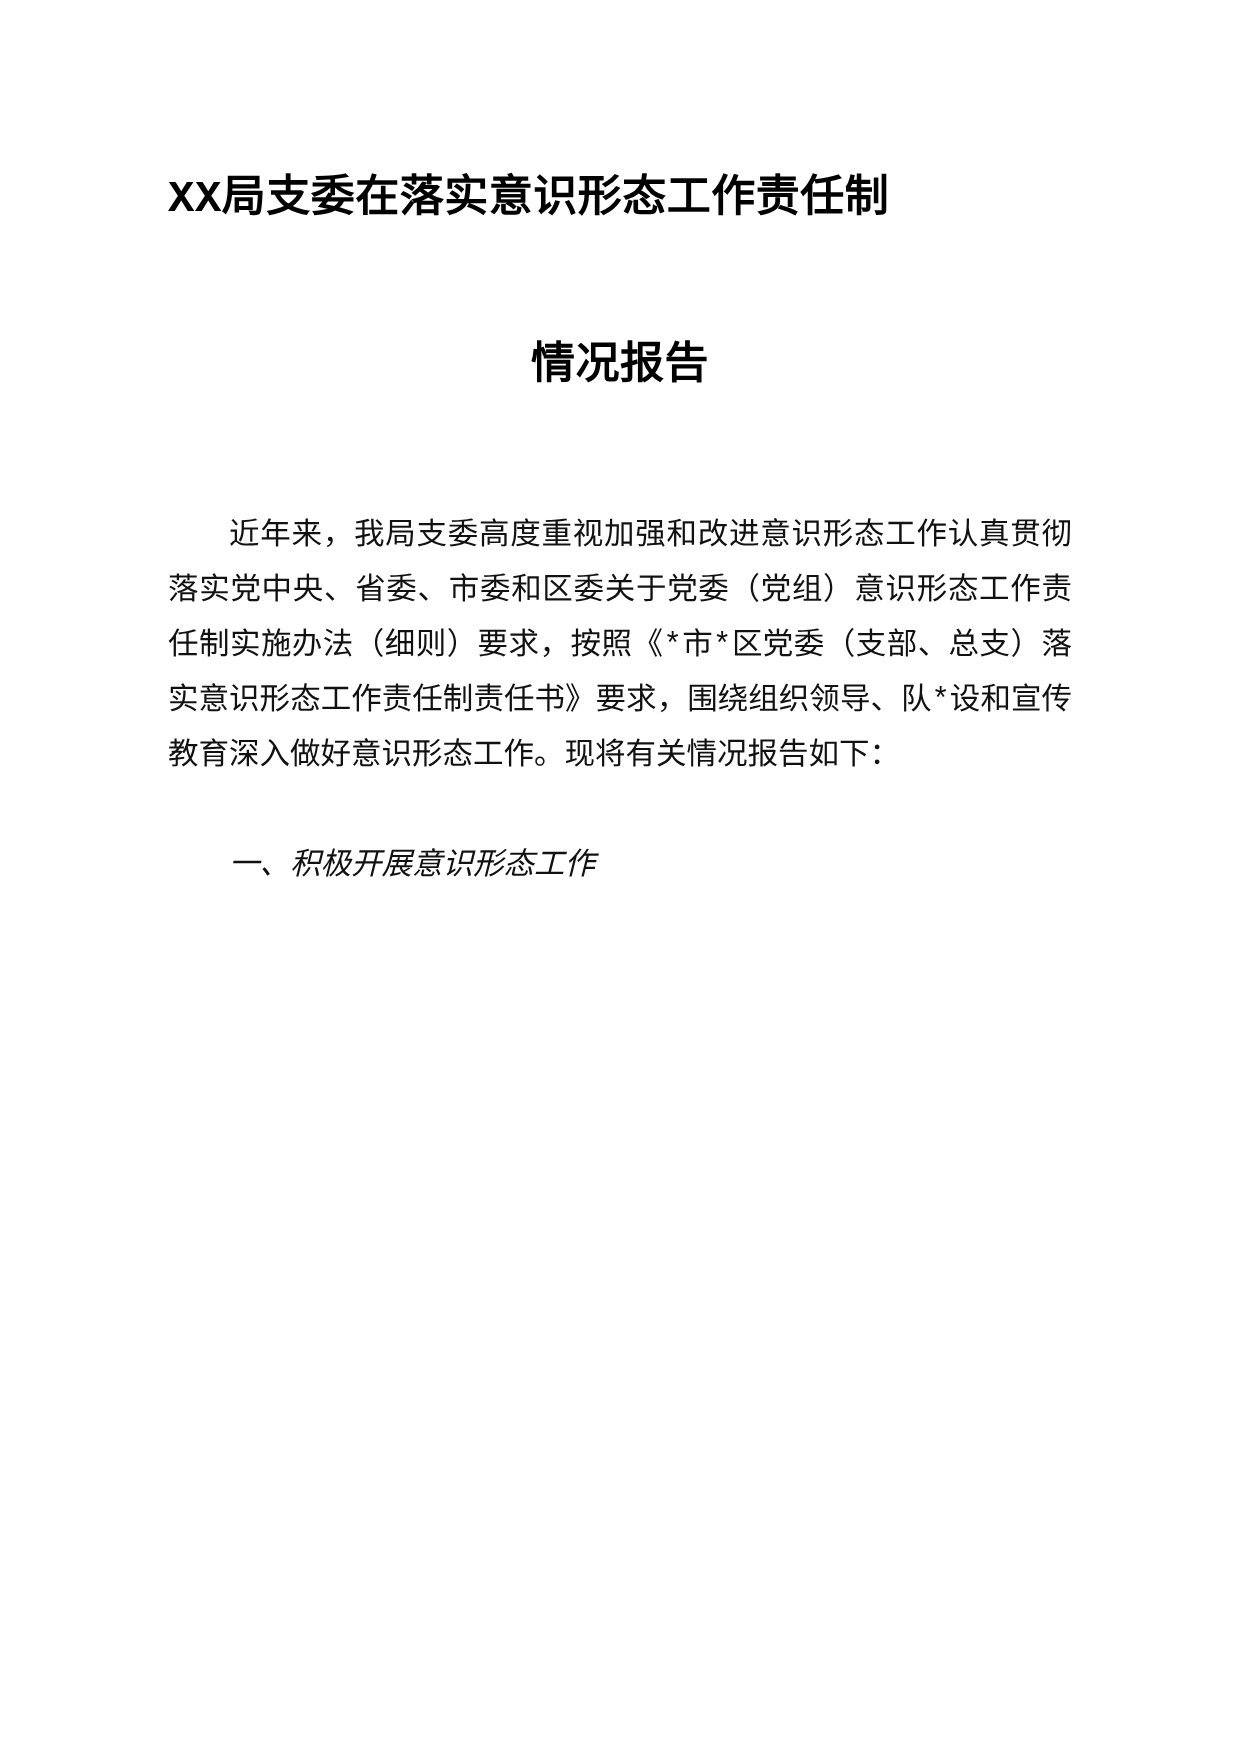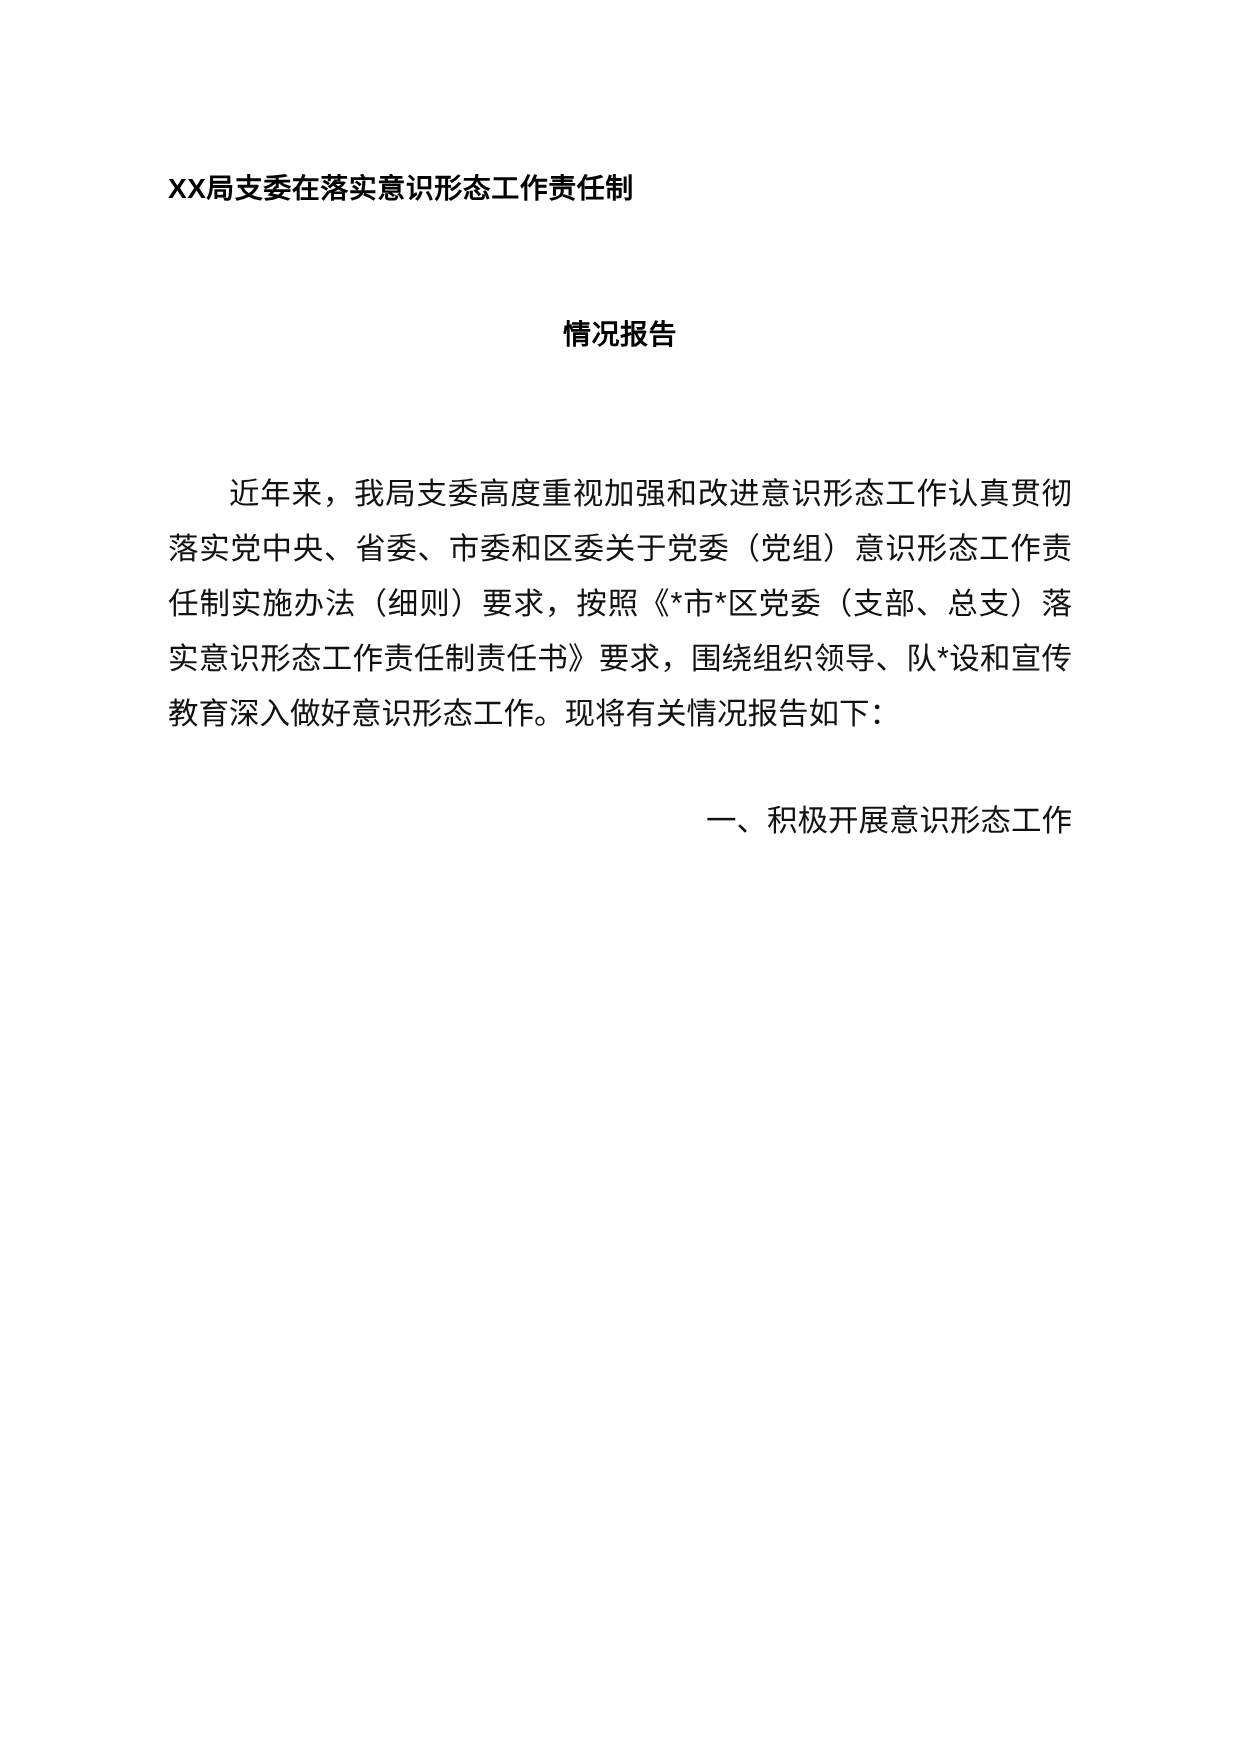--- a/index.html
+++ b/index.html
@@ -17,26 +17,27 @@
   }
   .page {
     position: relative;
     width: 1240px;
     height: 1754px;
     box-sizing: border-box;
     padding: 0 168px;
     background: #ffffff;
   }
   .doc-title {
-    font-size: 28px;
+    font-size: 44px;
     font-weight: 700;
     line-height: 1.35;
     letter-spacing: 0.5px;
     color: #000000;
     text-align: left;
+    font-family: Liberation Mono, monospace;
   }
   .title-line-1 {
     margin-top: 170px;
     text-align: left;
     white-space: nowrap;
   }
   .title-line-2 {
     margin-top: 108px;
     text-align: center;
     white-space: nowrap;
@@ -50,28 +51,30 @@
     line-height: 55px;
     color: #111111;
     text-align: justify;
     text-justify: inter-character;
     text-align-last: left;
     letter-spacing: 0px;
     word-break: break-all;
   }
   p.para.indent {
     text-indent: 2em;
+    font-family: Liberation Mono, monospace;
   }
   p.heading-para {
     margin: 0;
     font-size: 30.5px;
     line-height: 55px;
     color: #111111;
     text-indent: 2em;
-    text-align: right;
+    text-align: left;
+    font-style: italic;
   }
   .gap-md { height: 52px; }
 </style>
 </head>
 <body>
 
 <div class="page">
 
   <div class="doc-title title-line-1">XX局支委在落实意识形态工作责任制</div>
 

